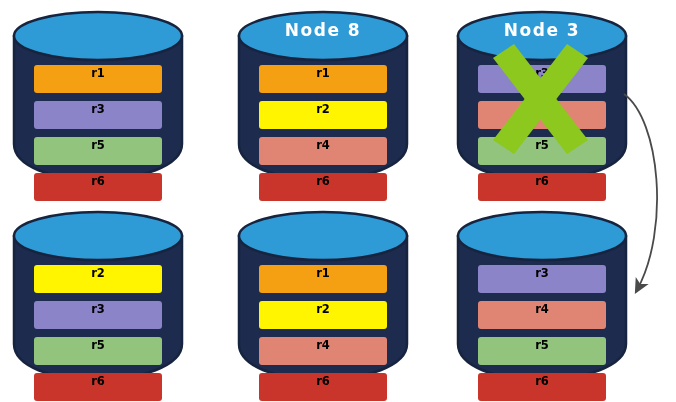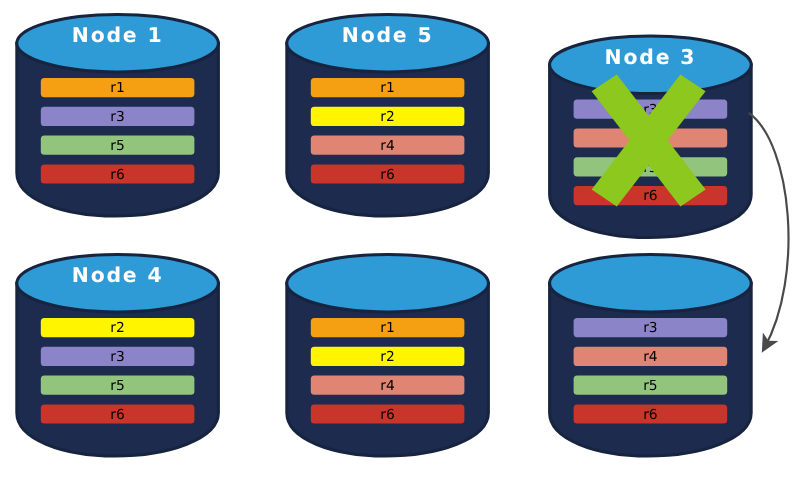--- a/index.html
+++ b/index.html
@@ -48,26 +48,26 @@
     pointer-events: none;
   }
   .bars {
     position: absolute;
     left: 26px;
     top: 59px;
     width: 128px;
   }
   .bar {
     position: relative;
-    height: 16px;
+    height: 28px;
     margin-bottom: 8px;
     border-radius: 3px;
     color: #000000;
     font-size: 11.5px;
-    font-weight: normal;
+    font-weight: bold;
     line-height: 16px;
     text-align: center;
     font-family: "DejaVu Sans", sans-serif;
   }
   .bar:last-child { margin-bottom: 0; }
   .x-mark {
     position: absolute;
     left: 0;
     top: 0;
     width: 180px;
@@ -87,42 +87,41 @@
 </style>
 </head>
 <body>
 
 <div id="diagram">
     <div class="node-wrap" style="left: 8px; top: 6px;">
       <svg class="cyl-svg" viewBox="0 0 180 176">
         <path d="M6,30 L6,138 C6,160 44,174 88,174 C132,174 174,160 174,138 L174,30 Z" fill="#1C2B4E" stroke="#16243F" stroke-width="2.5"></path>
         <ellipse cx="90" cy="30" rx="84" ry="24" fill="#2E9BD6" stroke="#16243F" stroke-width="2.5"></ellipse>
       </svg>
-      <div class="node-label">Node 1</div>
       <div class="bars">
         <div class="bar" style="background: rgb(245, 160, 18);">r1</div>
         <div class="bar" style="background: rgb(140, 132, 200);">r3</div>
         <div class="bar" style="background: rgb(146, 196, 125);">r5</div>
         <div class="bar" style="background: rgb(201, 53, 42);">r6</div>
       </div>
     </div>
     <div class="node-wrap" style="left: 233px; top: 6px;">
       <svg class="cyl-svg" viewBox="0 0 180 176">
         <path d="M6,30 L6,138 C6,160 44,174 88,174 C132,174 174,160 174,138 L174,30 Z" fill="#1C2B4E" stroke="#16243F" stroke-width="2.5"></path>
         <ellipse cx="90" cy="30" rx="84" ry="24" fill="#2E9BD6" stroke="#16243F" stroke-width="2.5"></ellipse>
       </svg>
-      <div class="node-label">Node 5</div>
+      <div class="node-label">Node 8</div>
       <div class="bars">
         <div class="bar" style="background: rgb(245, 160, 18);">r1</div>
         <div class="bar" style="background: rgb(255, 245, 0);">r2</div>
         <div class="bar" style="background: rgb(224, 133, 115);">r4</div>
         <div class="bar" style="background: rgb(201, 53, 42);">r6</div>
       </div>
     </div>
-    <div class="node-wrap" style="left: 452px; top: 24px;">
+    <div class="node-wrap" style="left: 452px; top: 6px;">
       <svg class="cyl-svg" viewBox="0 0 180 176">
         <path d="M6,30 L6,138 C6,160 44,174 88,174 C132,174 174,160 174,138 L174,30 Z" fill="#1C2B4E" stroke="#16243F" stroke-width="2.5"></path>
         <ellipse cx="90" cy="30" rx="84" ry="24" fill="#2E9BD6" stroke="#16243F" stroke-width="2.5"></ellipse>
       </svg>
       <div class="node-label">Node 3</div>
       <div class="bars">
         <div class="bar" style="background: rgb(140, 132, 200);">r3</div>
         <div class="bar" style="background: rgb(224, 133, 115);">r4</div>
         <div class="bar" style="background: rgb(146, 196, 125);">r5</div>
         <div class="bar" style="background: rgb(201, 53, 42);">r6</div>
@@ -132,21 +131,20 @@
           <polygon points="41,52 62,38 136,134 115,148"></polygon>
           <polygon points="136,52 115,38 41,134 62,148"></polygon>
         </g>
       </svg>
     </div>
     <div class="node-wrap" style="left: 8px; top: 206px;">
       <svg class="cyl-svg" viewBox="0 0 180 176">
         <path d="M6,30 L6,138 C6,160 44,174 88,174 C132,174 174,160 174,138 L174,30 Z" fill="#1C2B4E" stroke="#16243F" stroke-width="2.5"></path>
         <ellipse cx="90" cy="30" rx="84" ry="24" fill="#2E9BD6" stroke="#16243F" stroke-width="2.5"></ellipse>
       </svg>
-      <div class="node-label">Node 4</div>
       <div class="bars">
         <div class="bar" style="background: rgb(255, 245, 0);">r2</div>
         <div class="bar" style="background: rgb(140, 132, 200);">r3</div>
         <div class="bar" style="background: rgb(146, 196, 125);">r5</div>
         <div class="bar" style="background: rgb(201, 53, 42);">r6</div>
       </div>
     </div>
     <div class="node-wrap" style="left: 233px; top: 206px;">
       <svg class="cyl-svg" viewBox="0 0 180 176">
         <path d="M6,30 L6,138 C6,160 44,174 88,174 C132,174 174,160 174,138 L174,30 Z" fill="#1C2B4E" stroke="#16243F" stroke-width="2.5"></path>

